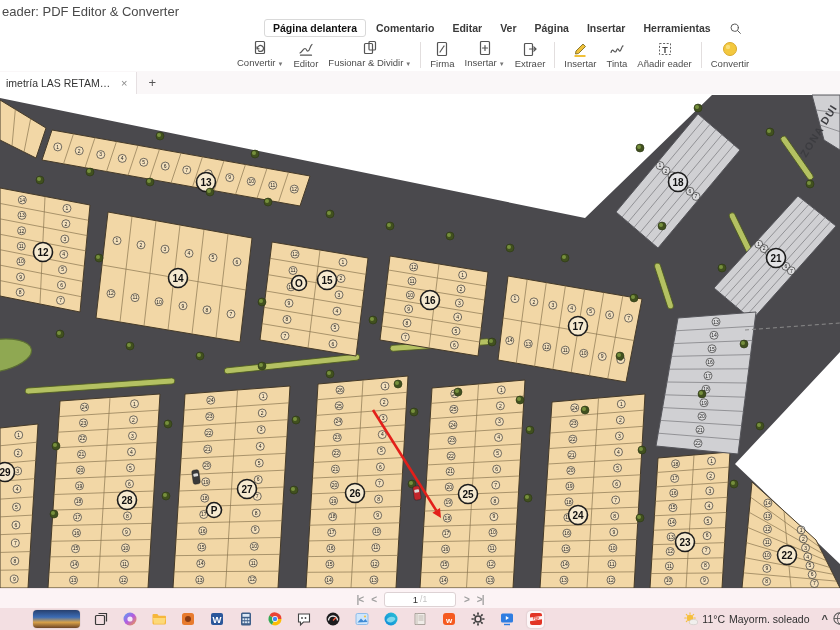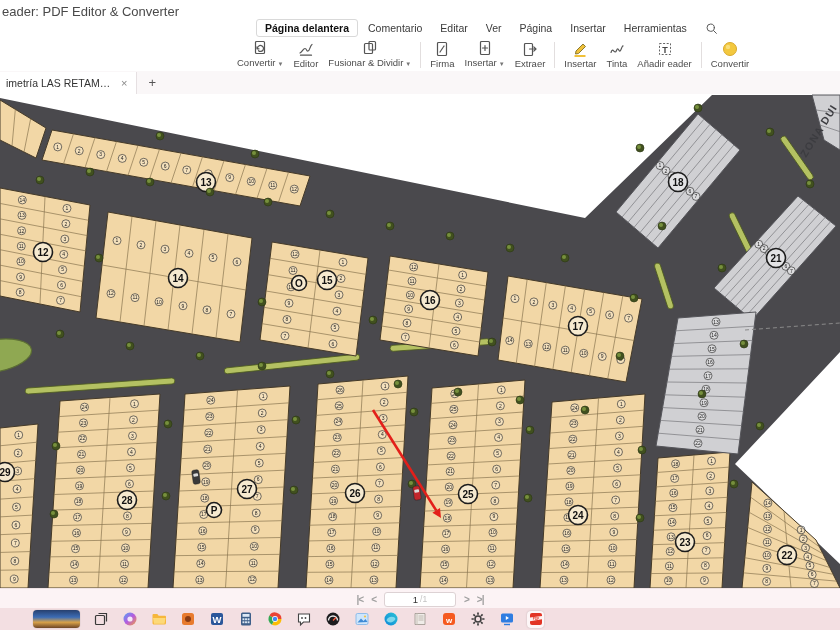--- a/index.html
+++ b/index.html
@@ -1,22 +1,22 @@
 <!DOCTYPE html>
 <html><head>
 <meta charset="utf-8">
 <style>
   html,body{margin:0;padding:0;}
   body{width:840px;height:630px;position:relative;overflow:hidden;background:#fff;
        font-family:"Liberation Sans",sans-serif;-webkit-font-smoothing:antialiased;}
   .titlebar{position:absolute;top:0;left:0;right:0;height:18px;background:#fff;}
   .titlebar span{position:absolute;left:2px;top:4px;font-size:13px;color:#4a4a4a;}
-  .menubar{position:absolute;top:18px;left:0;right:0;height:20px;background:#fff;
+  .menubar{position:absolute;top:18px;left:8px;right:0;height:20px;background:#fff;
            display:flex;align-items:center;padding-left:256px;}
-  .mitem{font-size:10.5px;color:#3a3a3a;padding:2px 8px;margin-right:2px;white-space:nowrap;cursor:default;}
+  .mitem{font-size:10.5px;color:#3a3a3a;padding:2px 8px;margin-right:2px;white-space:nowrap;cursor:default;font-weight:bold;}
   .mitem.active{font-weight:bold;color:#111;border:1px solid #d9d9d9;border-radius:3px;background:#fff;}
   .msearch{margin-left:8px;display:flex;align-items:center;}
   .toolbar{position:absolute;top:38px;left:0;right:0;height:33px;background:#fff;
            display:flex;align-items:center;padding-left:232px;border-bottom:1px solid #f0eced;}
   .titem{display:flex;flex-direction:column;align-items:center;justify-content:center;
          padding:0 5px;font-size:9.5px;color:#4c4c4c;white-space:nowrap;line-height:11px;cursor:default;}
   .titem .lab{margin-top:1px;}
   .caret{font-size:6px;color:#777;margin-left:2px;}
   .tsep{width:1px;height:26px;background:#e2dede;margin:0 4px;}
   .tabbar{position:absolute;top:71px;left:0;right:0;height:23px;background:#faf7f8;
@@ -1255,13 +1255,29 @@
         </svg>
       </div>
       <div class="ticon active">
         <svg width="16" height="16" viewBox="0 0 16 16">
           <rect x="2" y="2" width="12" height="12" rx="2" fill="#e23425"></rect>
           <path d="M2 6.5 14 5v3.2L2 10.2z" fill="#fff" opacity=".93"></path>
           <text x="8" y="8.8" font-size="3.2" fill="#e23425" text-anchor="middle" font-weight="bold" font-family="Liberation Sans,sans-serif">PDF</text>
         </svg>
       </div>
     </div>
+  <div class="tray">
+    <span id="sunicon"><svg width="15" height="15" viewBox="0 0 15 14">
+          <circle cx="7" cy="6.5" r="3.2" fill="#f6bf3c"></circle>
+          <g stroke="#f6bf3c" stroke-width="1.1" stroke-linecap="round">
+            <path d="M7 1.2v1.4M7 10.4v1.4M1.7 6.5h1.4M10.9 6.5h1.4M3.3 2.8l1 1M9.7 9.2l1 1M10.7 2.8l-1 1M4.3 9.2l-1 1"></path>
+          </g>
+          <ellipse cx="10.5" cy="10.6" rx="4.2" ry="2.6" fill="#f0efed" stroke="#cfccc7" stroke-width=".7"></ellipse>
+        </svg></span>
+    <span>11°C</span>
+    <span class="cond">Mayorm. soleado</span>
+    <span class="chev">^</span>
+    <span class="globe" id="globeicon"><svg width="15" height="15" viewBox="0 0 16 16">
+          <circle cx="8" cy="8" r="6" fill="none" stroke="#555" stroke-width="1.1"></circle>
+          <path d="M2 8h12M8 2a9 9 0 0 1 0 12M8 2a9 9 0 0 0 0 12" fill="none" stroke="#555" stroke-width=".9"></path>
+        </svg></span>
+  </div>
 </div>
 
 </body></html>

